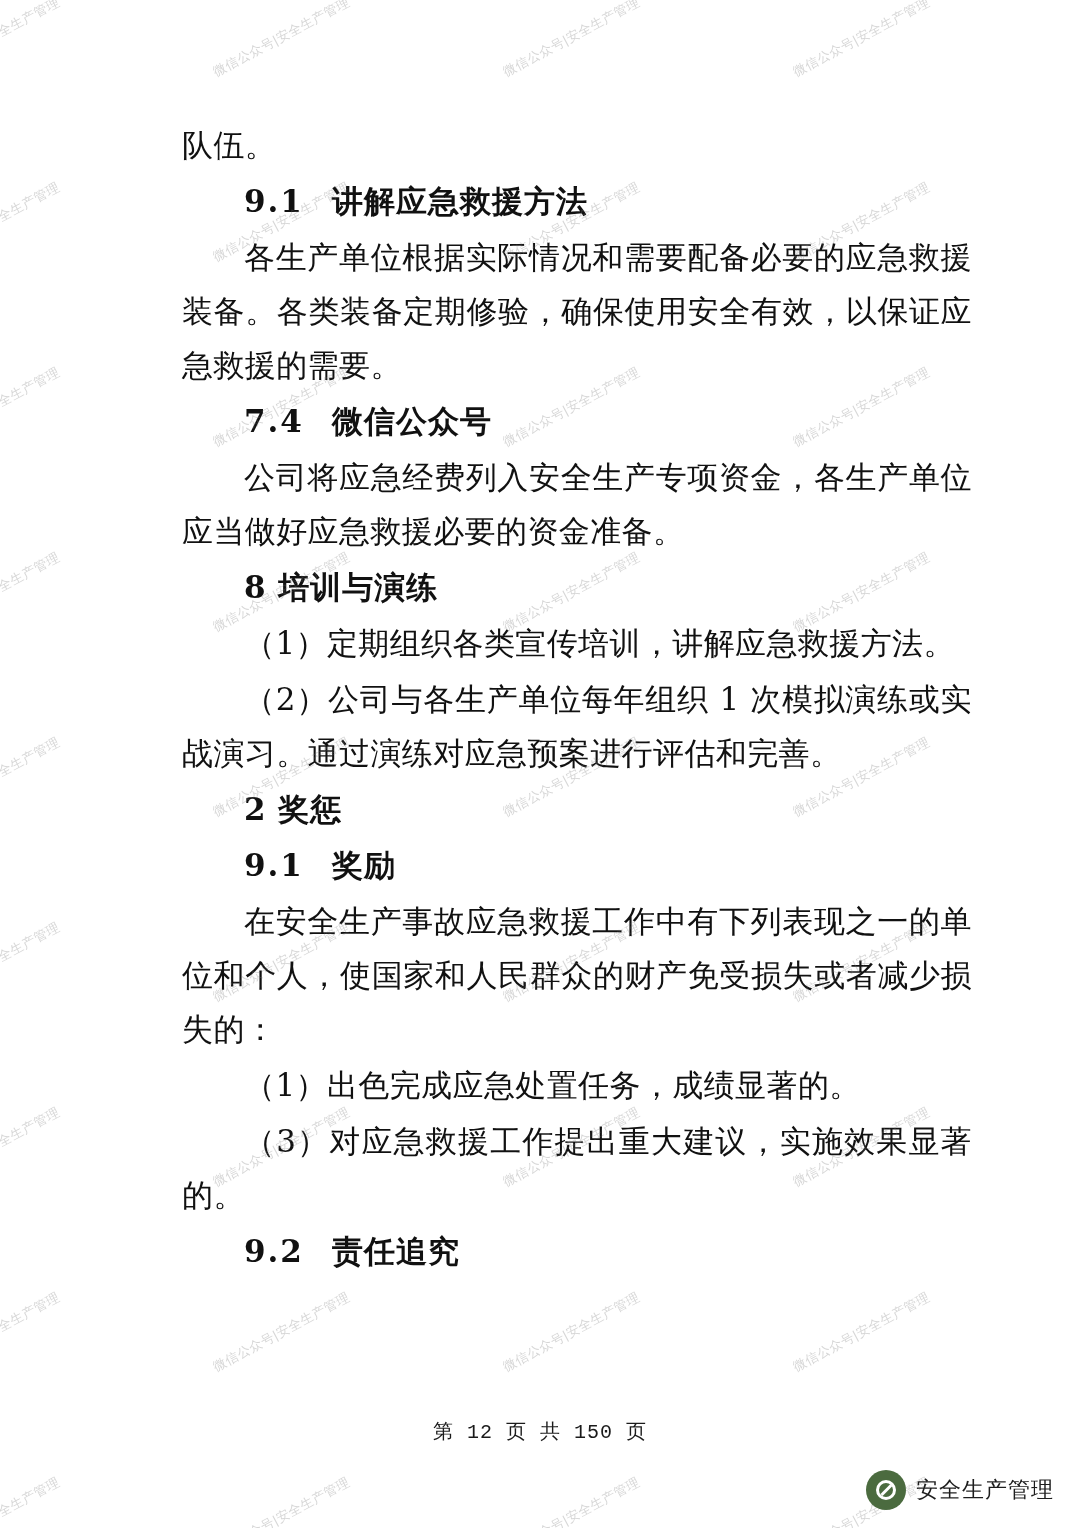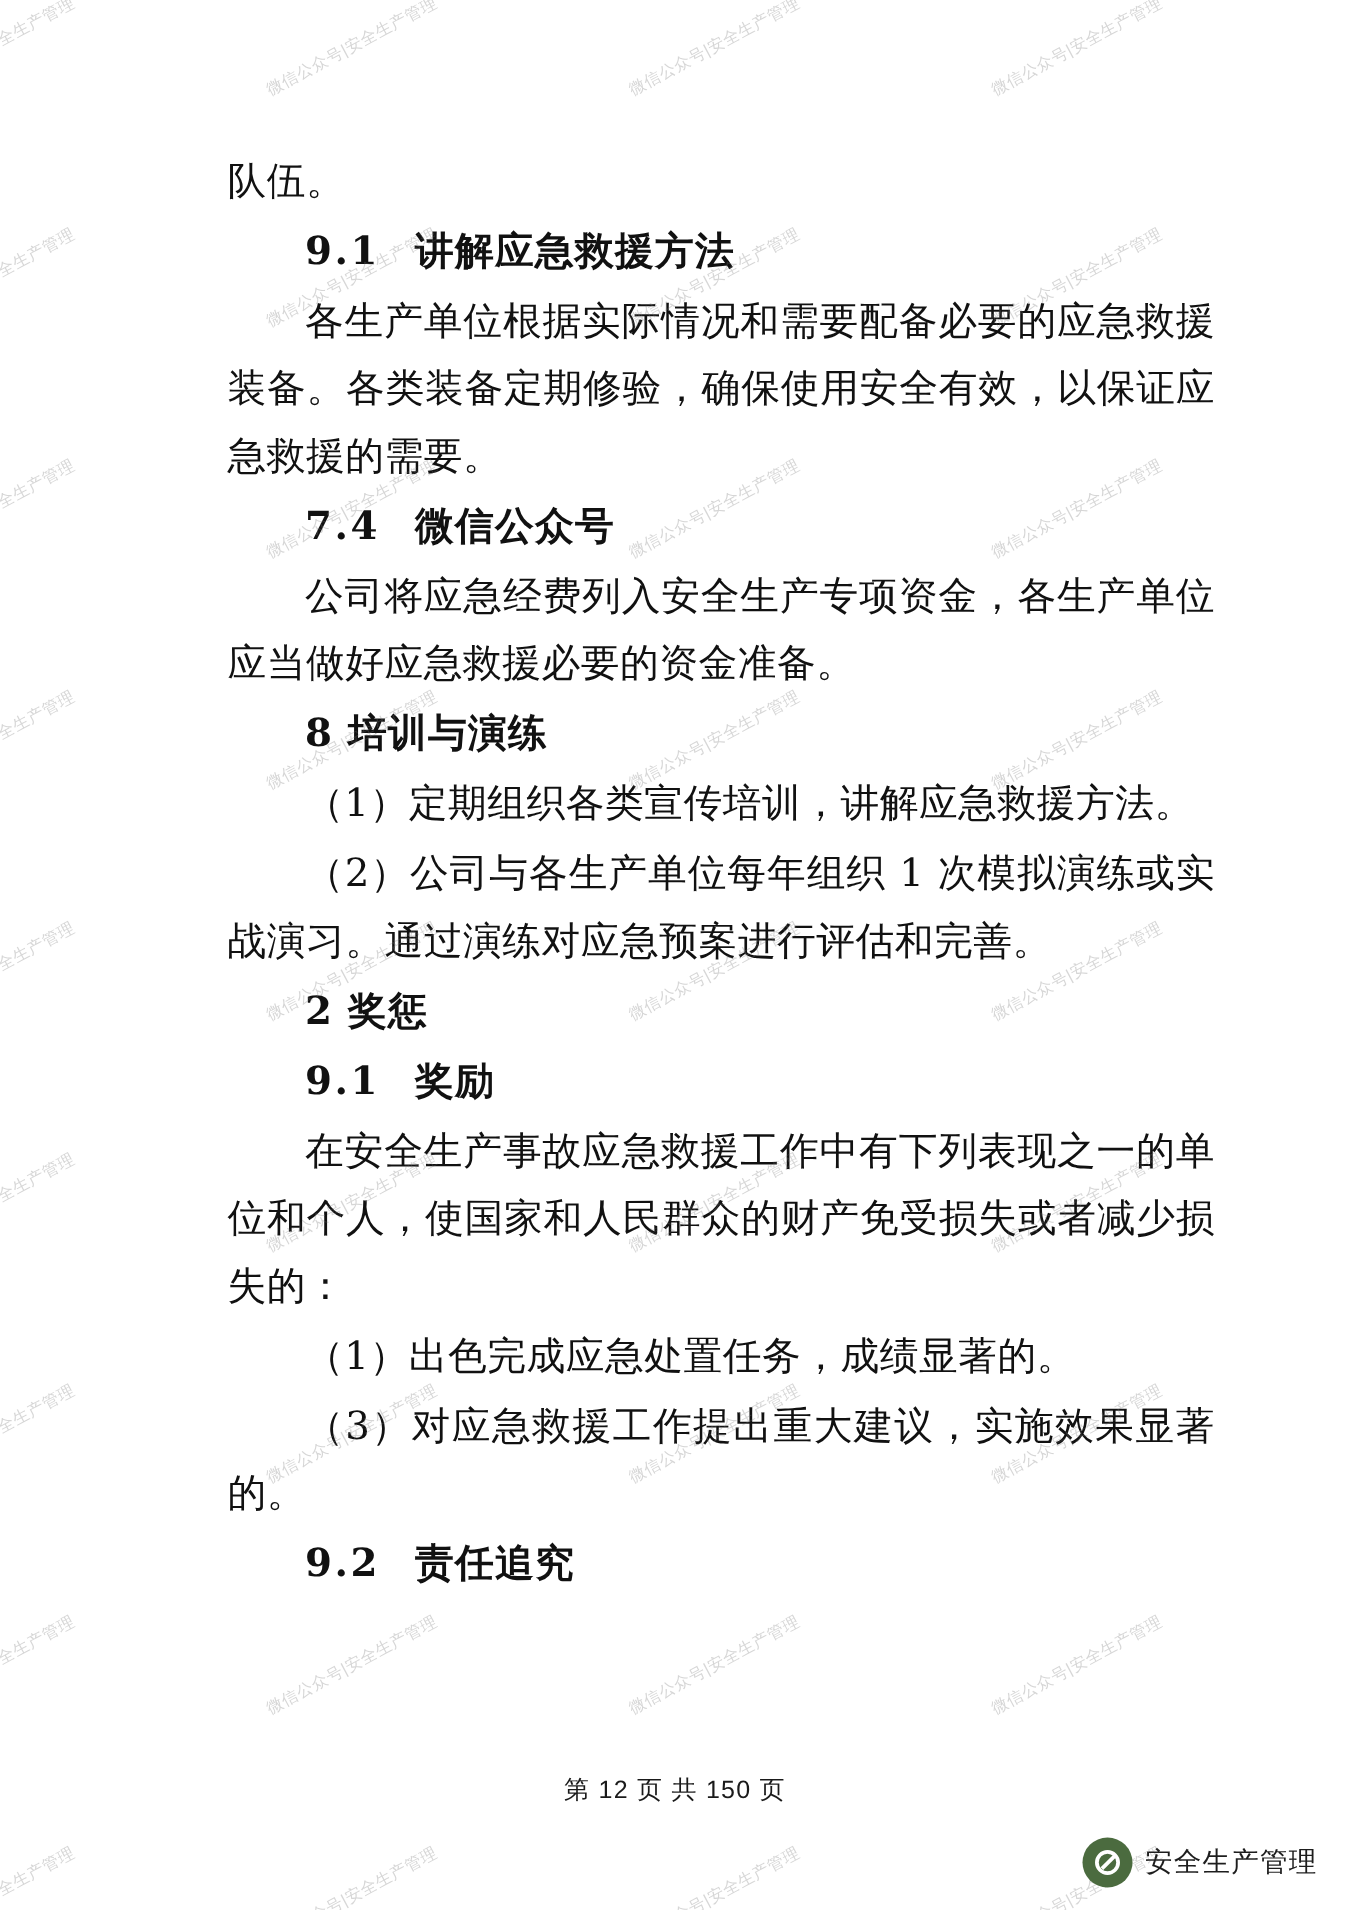--- a/index.html
+++ b/index.html
@@ -78,21 +78,21 @@
   }
 
   
   .footer {
     position: absolute;
     left: 0;
     right: 0;
     top: 1418px;
     text-align: center;
     font-size: 20px;
-    font-family: Liberation Sans, sans-serif;
+    font-family: Liberation Mono, monospace;
     color: #1a1a1a;
     letter-spacing: 1px;
   }
 
   
   .badge {
     position: absolute;
     right: 26px;
     bottom: 18px;
     display: flex;

